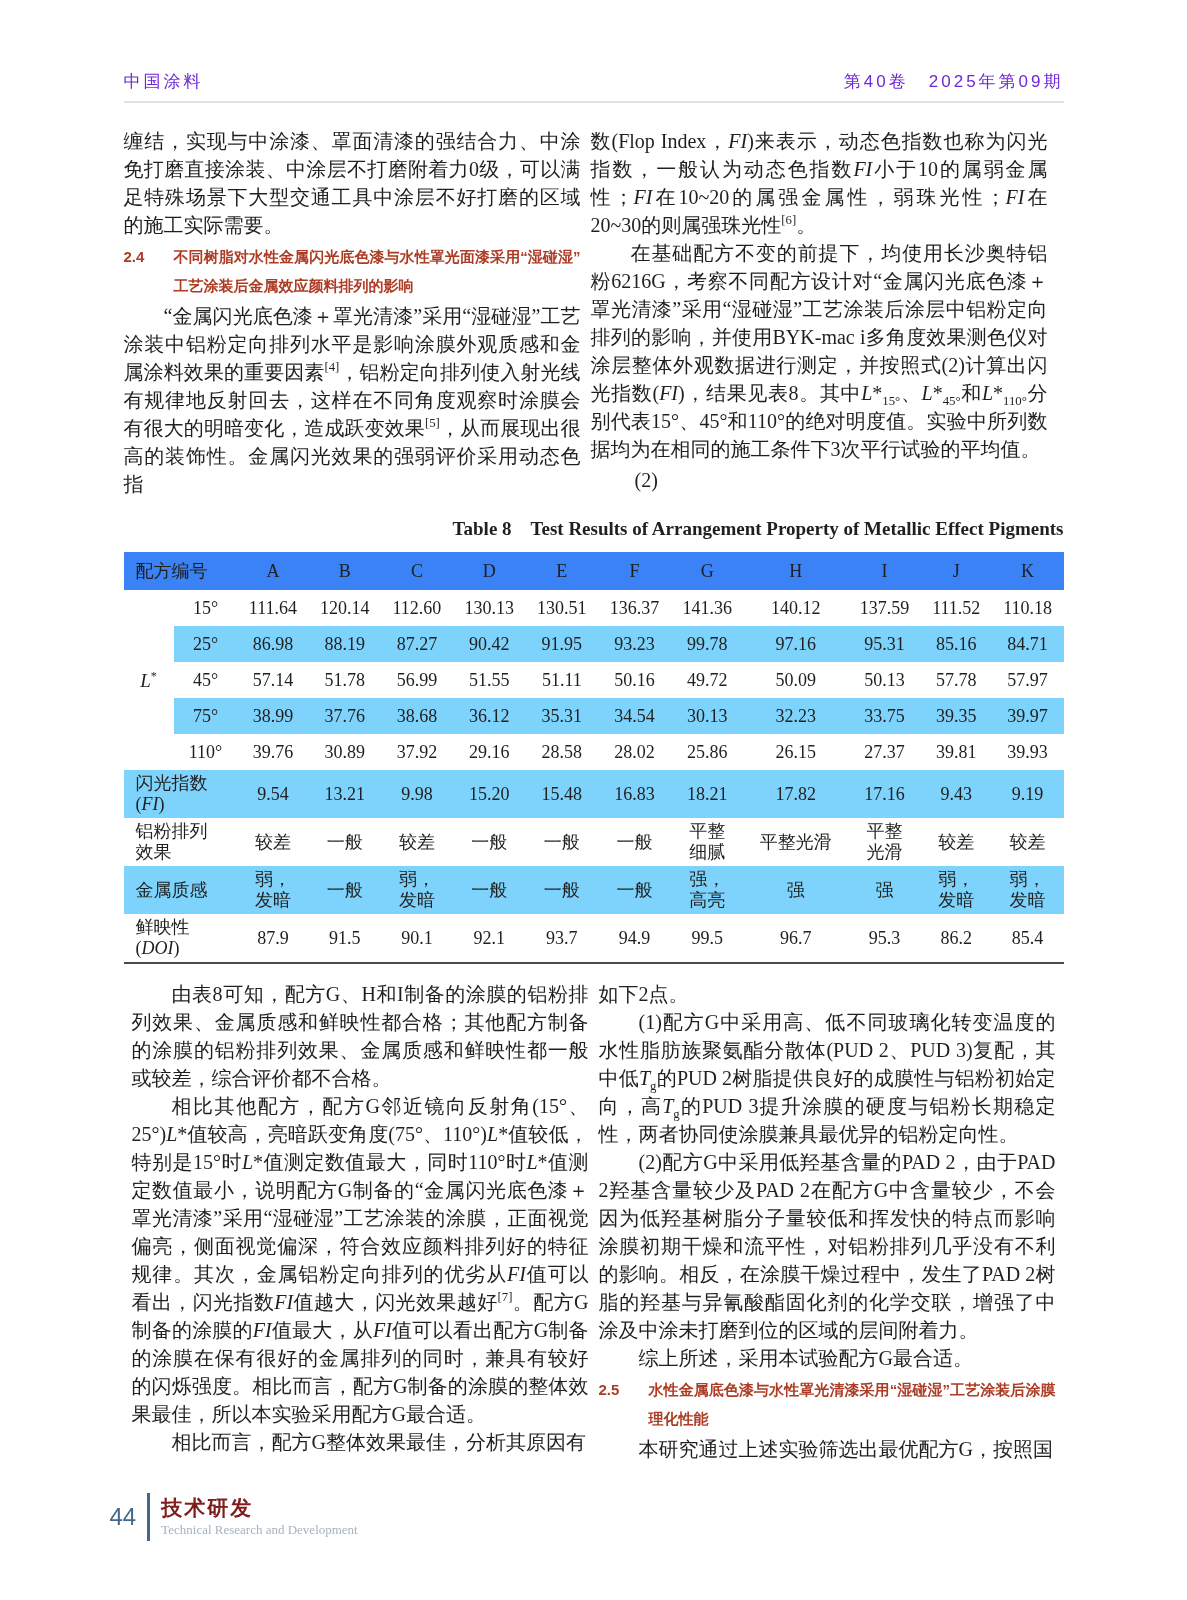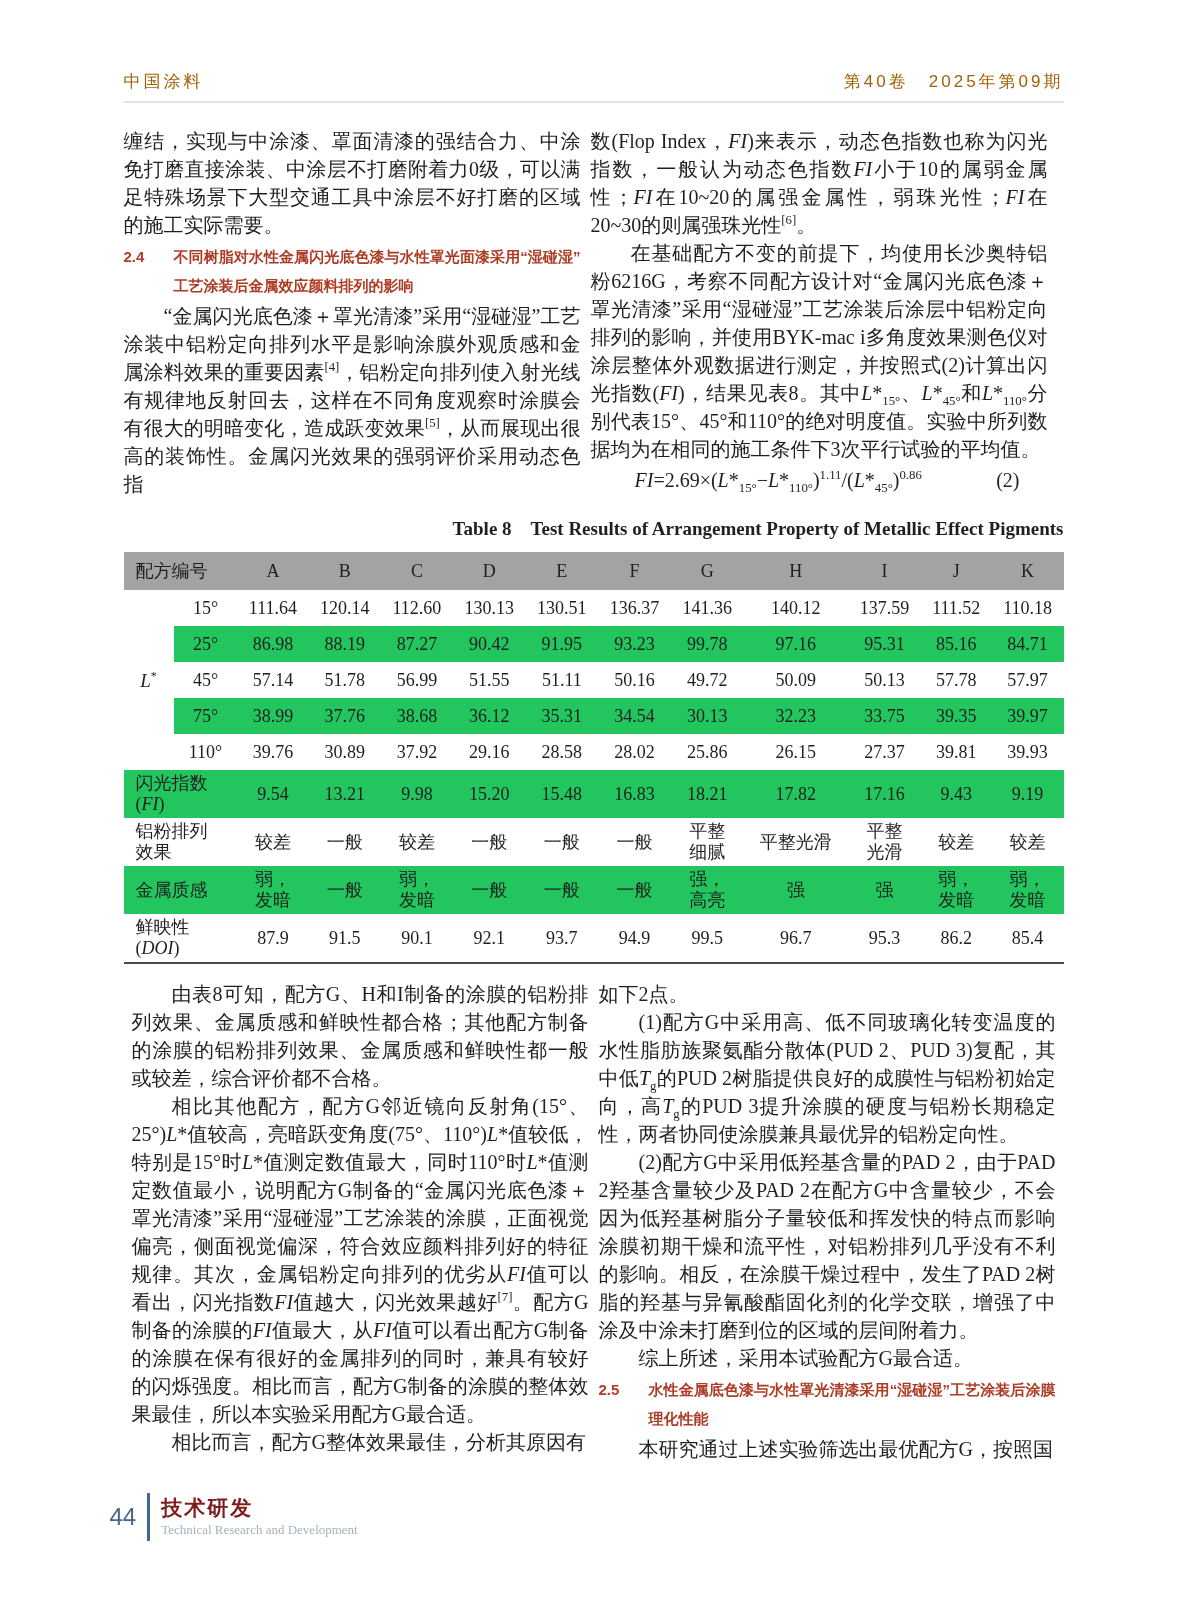--- a/index.html
+++ b/index.html
@@ -5,21 +5,21 @@
   html,body{margin:0;padding:0;background:#ffffff;}
   body{
     width:1187px;height:1600px;overflow:hidden;position:relative;
     font-family:"Liberation Serif", serif;color:#1f1f1f;
   }
   .page{width:940px;margin:0 auto;padding-top:70px;}
 
   
   .page-header{
     display:flex;justify-content:space-between;align-items:flex-end;
-    font-family:"Liberation Sans", sans-serif;font-size:17px;color:#a16207;
+    font-family:"Liberation Sans", sans-serif;font-size:17px;color:#6d28d9;
     letter-spacing:3px;padding-bottom:8px;border-bottom:2px solid #dfe2e5;
   }
 
   
   .columns{display:flex;gap:10px;}
   .top-columns{margin-top:24px;}
   .bottom-columns{margin-top:16px;justify-content:center;}
   .col{width:457px;}
   .body-text{margin:0;font-size:20px;line-height:28px;text-align:justify;}
   .indent{text-indent:2em;}
@@ -38,24 +38,24 @@
 
   
   .table-block{margin-top:18px;}
   .table-title-cn{
     text-align:center;font-family:"Liberation Sans", sans-serif;font-weight:bold;
     font-size:19px;letter-spacing:1px;margin-bottom:6px;
   }
   .table-title-en{text-align:right;font-weight:bold;font-size:19px;margin-bottom:10px;}
   table{width:100%;border-collapse:collapse;font-size:18px;text-align:center;
         border-bottom:2px solid #4a4a4a;}
-  thead tr{background:#a3a3a3;margin-top:16px;}
+  thead tr{background:#3b82f6;margin-top:16px;}
   th{font-weight:normal;height:34px;padding:2px 1px;}
   td{padding:3px 1px;height:30px;vertical-align:middle;line-height:21px;}
-  tr.stripe td{background:#22c55e;}
+  tr.stripe td{background:#7dd3fc;}
   .label-cell{text-align:left;padding-left:12px;}
   .lstar-cell{text-align:center;font-size:19px;}
   .angle-cell{text-align:center;}
   .value-cell{white-space:pre-line;}
   col.c-lstar{width:50px;}
   col.c-angle{width:64px;}
 
   
   .page-footer{margin-top:30px;display:flex;align-items:center;gap:11px;margin-left:-14px;}
   .page-num{font-family:"Liberation Sans", sans-serif;font-size:24px;color:#44688a;}
@@ -81,21 +81,20 @@
       <div class="section-heading">
         <span class="heading-num">2.4</span>
         <span class="heading-text">不同树脂对水性金属闪光底色漆与水性罩光面漆采用“湿碰湿”工艺涂装后金属效应颜料排列的影响</span>
       </div>
       <p class="body-text indent">“金属闪光底色漆＋罩光清漆”采用“湿碰湿”工艺涂装中铝粉定向排列水平是影响涂膜外观质感和金属涂料效果的重要因素<sup>[4]</sup>，铝粉定向排列使入射光线有规律地反射回去，这样在不同角度观察时涂膜会有很大的明暗变化，造成跃变效果<sup>[5]</sup>，从而展现出很高的装饰性。金属闪光效果的强弱评价采用动态色指</p>
     </div>
     <div class="col">
       <p class="body-text">数(Flop Index，<i>FI</i>)来表示，动态色指数也称为闪光指数，一般认为动态色指数<i>FI</i>小于10的属弱金属性；<i>FI</i>在10~20的属强金属性，弱珠光性；<i>FI</i>在20~30的则属强珠光性<sup>[6]</sup>。</p>
       <p class="body-text indent">在基础配方不变的前提下，均使用长沙奥特铝粉6216G，考察不同配方设计对“金属闪光底色漆＋罩光清漆”采用“湿碰湿”工艺涂装后涂层中铝粉定向排列的影响，并使用BYK-mac i多角度效果测色仪对涂层整体外观数据进行测定，并按照式(2)计算出闪光指数(<i>FI</i>)，结果见表8。其中<i>L</i>*<sub>15°</sub>、<i>L</i>*<sub>45°</sub>和<i>L</i>*<sub>110°</sub>分别代表15°、45°和110°的绝对明度值。实验中所列数据均为在相同的施工条件下3次平行试验的平均值。</p>
       <p class="formula">
-        <span><i>FI</i>=2.69×(<i>L</i>*<sub>15°</sub>−<i>L</i>*<sub>110°</sub>)<sup>1.11</sup>/(<i>L</i>*<sub>45°</sub>)<sup>0.86</sup></span>
         <span>(2)</span>
       </p>
     </div>
   </div>
 
   <div class="table-block">
     <div class="table-title-en">Table 8　Test Results of Arrangement Property of Metallic Effect Pigments</div>
     <table>
       <colgroup>
         <col class="c-lstar">

